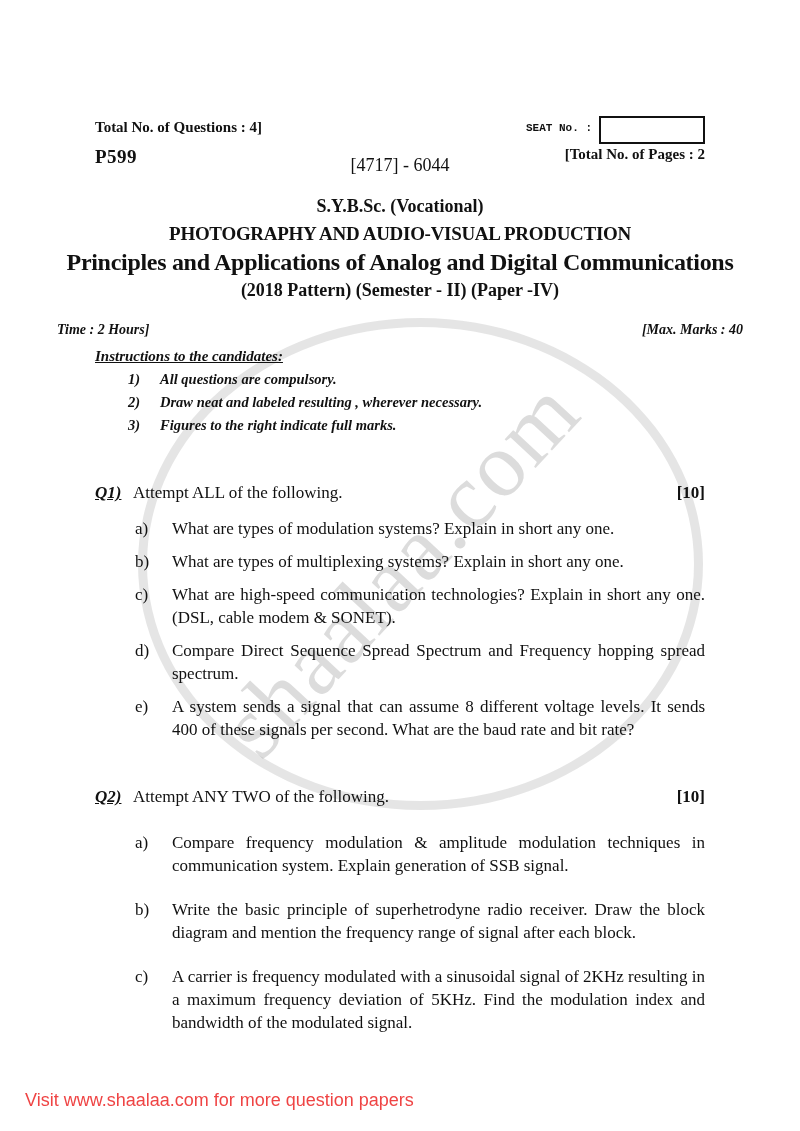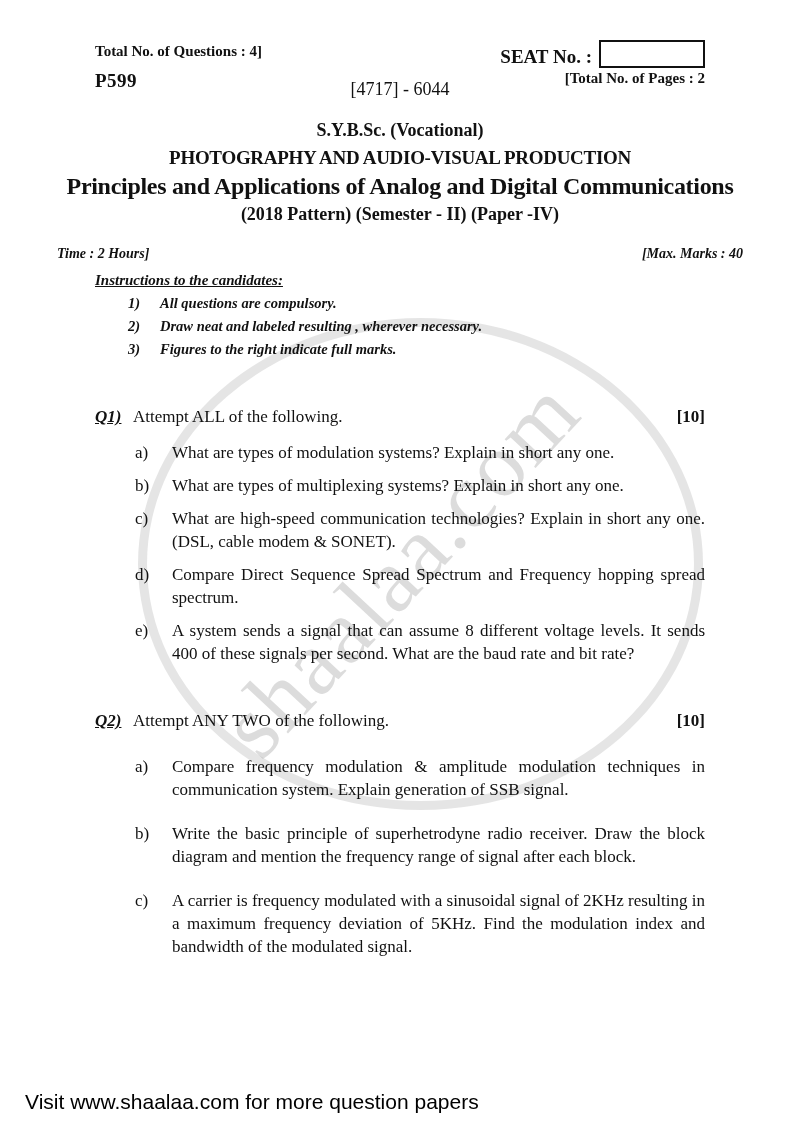--- a/index.html
+++ b/index.html
@@ -34,25 +34,25 @@
     color: rgba(130,130,130,0.28);
     letter-spacing: 2px;
     white-space: nowrap;
     z-index: 0;
   }
   .content { position: relative; z-index: 1; }
 
   
   .top-row {
     display: flex; justify-content: space-between; align-items: flex-start;
-    padding: 40px 95px 0 95px;
+    padding: 116px 95px 0 95px;
   }
   .tq { font-size: 15px; font-weight: bold; padding-top: 3px; }
   .seat-group { display: flex; align-items: flex-start; }
-  .seat-label { font-size: 19px; font-weight: bold; padding-top: 6px; }
+  .seat-label { font-size: 11px; font-weight: bold; padding-top: 6px; font-family: Liberation Mono, monospace; }
   .seat-box {
     width: 106px; height: 28px;
     border: 2px solid #111111;
     margin-left: 7px;
     background: #ffffff;
   }
   .row2 {
     display: grid; grid-template-columns: 1fr auto 1fr;
     padding: 2px 95px 0 95px; align-items: flex-start;
   }
@@ -97,21 +97,21 @@
   .pto {
     padding: 0 95px; text-align: right;
     font-size: 16px; font-weight: bold; font-style: italic;
     margin-top: 6px;
   }
 
   
   .footer {
     position: absolute; left: 25px; top: 1090px;
     font-family: "Liberation Sans", sans-serif;
-    font-size: 21px; color: #000000;
+    font-size: 18px; color: #ef4444;
     z-index: 2;
   }
 </style>
 </head>
 <body>
 
 <div class="sheet">
 
   <div class="wm-ellipse"></div>
   <div class="wm-text">shaalaa.com</div>

